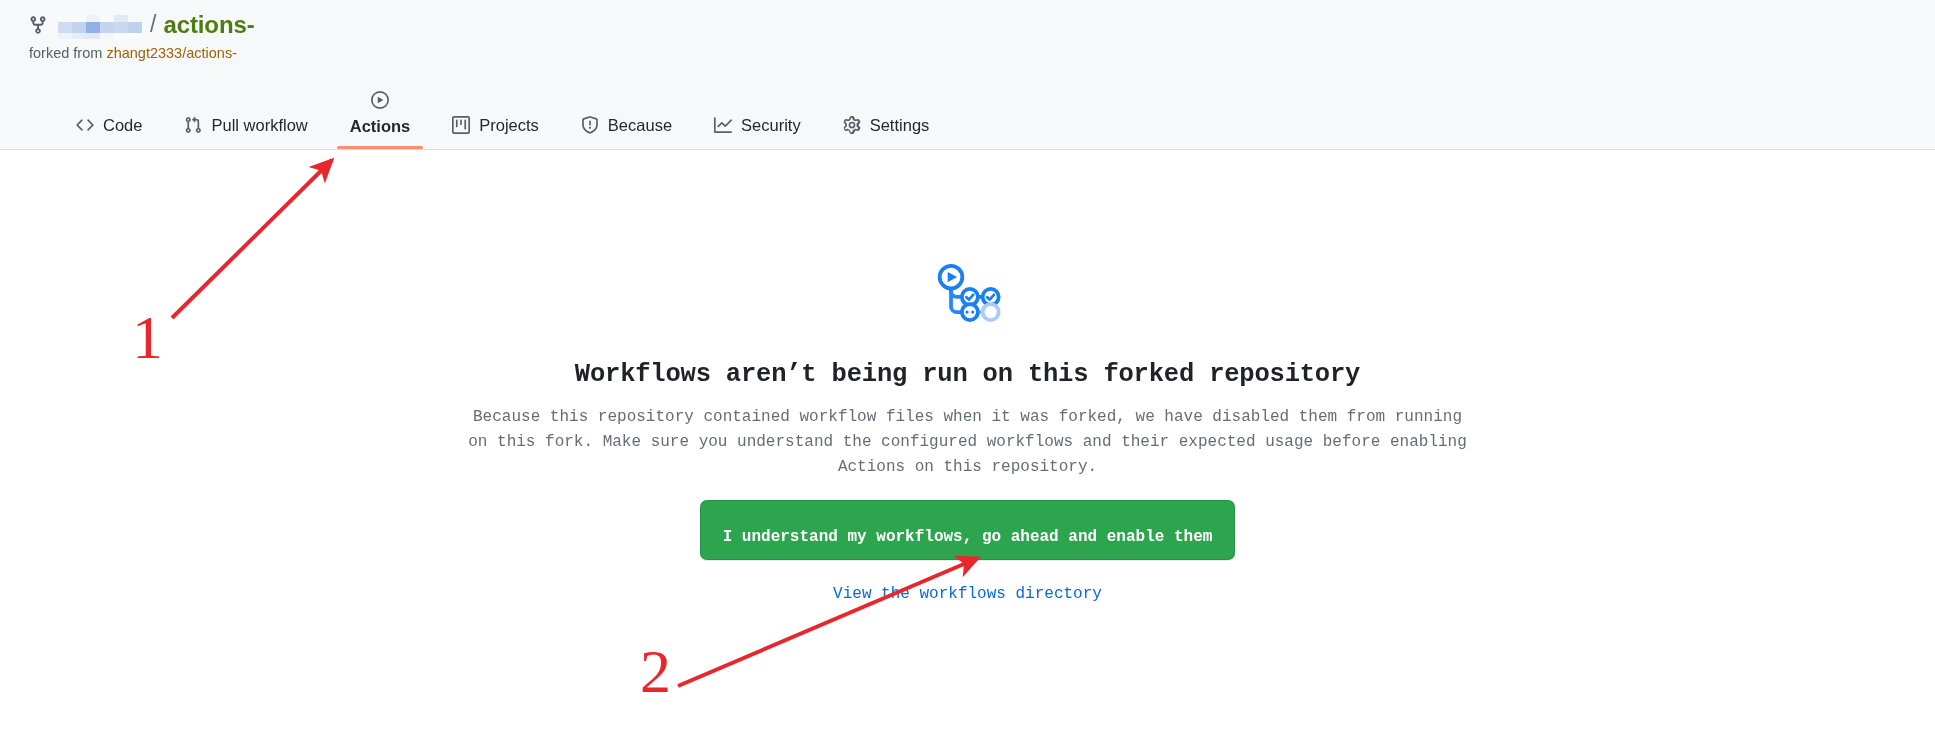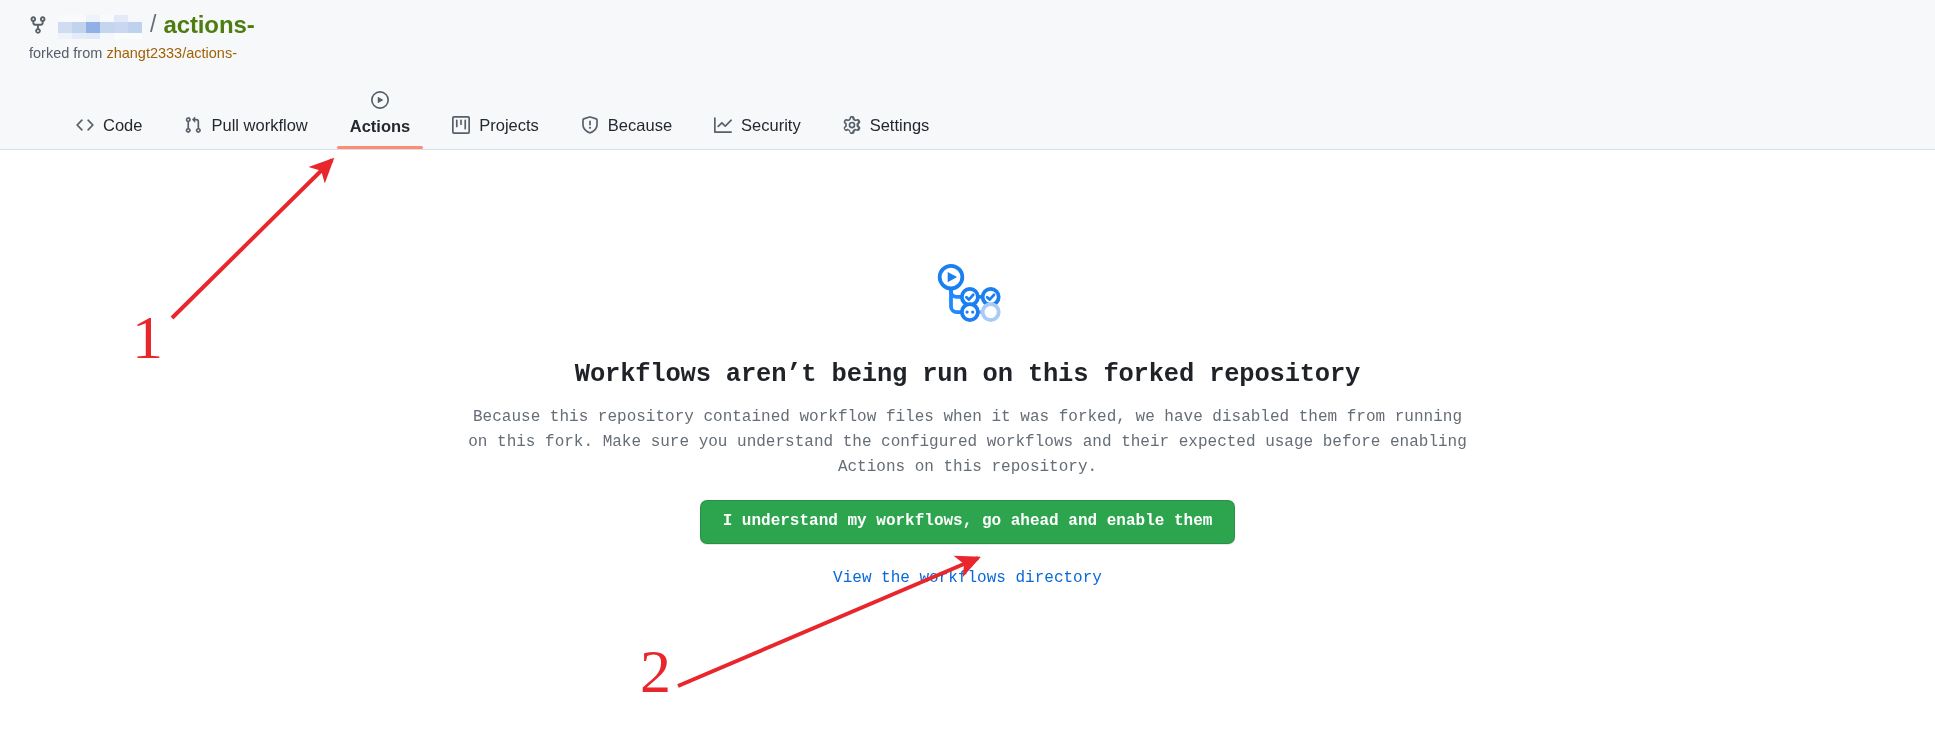--- a/index.html
+++ b/index.html
@@ -166,21 +166,21 @@
     max-width: 1000px;
     font-weight: 400;
   }
   .enable-button {
     display: inline-block;
     background: #2da44e;
     border: 1px solid rgba(27,31,36,0.15);
     color: #ffffff;
     font-size: 16px;
     font-weight: 700;
-    padding: 11px 22px 12px 22px;
+    padding: 27px 22px 12px 22px;
     border-radius: 7px;
     cursor: pointer;
     font-family: inherit;
     line-height: 1.2;
     box-shadow: 0 1px 0 rgba(27,31,36,0.1);
   }
   .view-dir-wrap {
     margin-top: 25px;
   }
   .view-dir-link {

